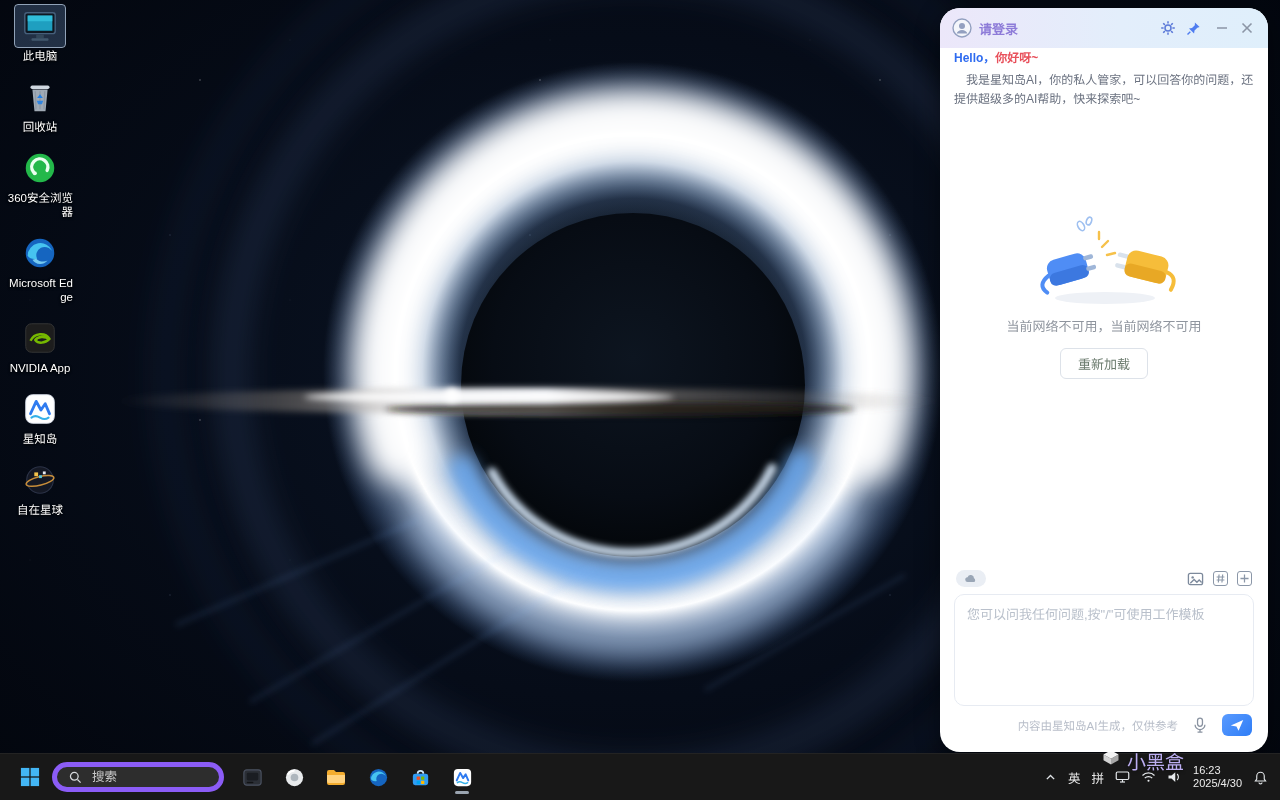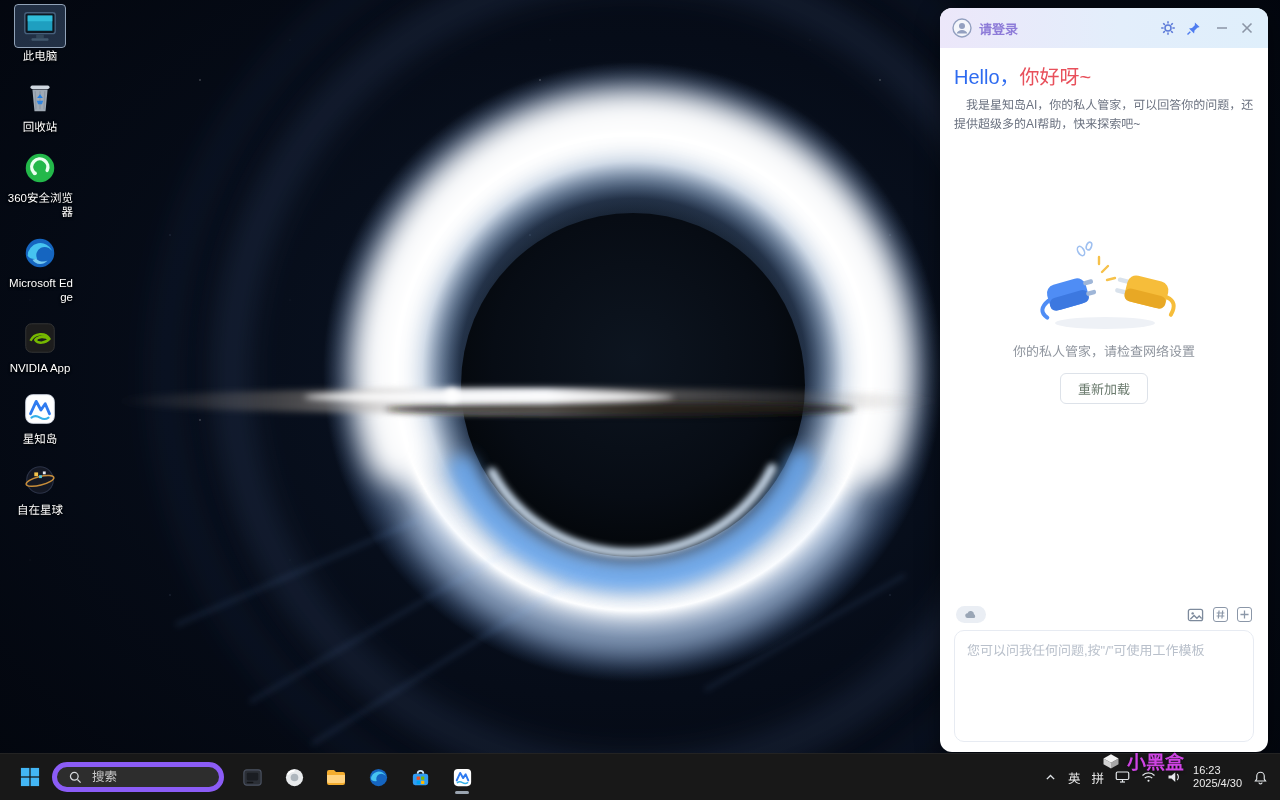--- a/index.html
+++ b/index.html
@@ -22,30 +22,30 @@
 
   
   .desktop-icons{position:absolute;left:5px;top:5px;width:70px;display:flex;flex-direction:column;gap:13px;z-index:5}
   .desktop-icon{display:flex;flex-direction:column;align-items:center;cursor:default}
   .di-glyph{width:50px;height:42px;display:flex;align-items:center;justify-content:center;border-radius:3px}
   .desktop-icon.selected .di-glyph{background:rgba(140,190,255,.22);outline:1px solid rgba(205,228,255,.7)}
   .di-label{margin-top:2px;font-size:11.5px;line-height:14px;color:#fff;text-align:right;max-width:66px;
     word-break:break-all;text-shadow:0 1px 3px rgba(0,0,0,.95),0 0 2px rgba(0,0,0,.85)}
 
   
-  .ai-panel{position:absolute;left:940px;top:8px;width:328px;height:744px;background:#fff;border-radius:12px;
+  .ai-panel{position:absolute;left:940px;top:8px;width:328px;height:744px;background:#fff;border-radius:20px;
     box-shadow:0 6px 24px rgba(0,0,0,.45);display:flex;flex-direction:column;overflow:hidden;z-index:10}
   .ai-header{flex:0 0 40px;display:flex;align-items:center;gap:7px;padding:0 12px;
     background:linear-gradient(90deg,#ece7fa 0%,#e3eefb 55%,#dfeffb 100%)}
   .avatar{width:20px;height:20px;display:flex;align-items:center;justify-content:center;cursor:pointer}
   .ai-title{font-size:13px;font-weight:600;color:#8d7bd8;cursor:pointer}
   .hspacer{flex:1}
   .hicon{width:18px;height:18px;display:flex;align-items:center;justify-content:center;cursor:pointer}
   .ai-body{flex:1;display:flex;flex-direction:column;padding:0 14px 10px;box-sizing:border-box}
-  .greet-title{margin-top:13px;font-size:20px;font-weight:400}
+  .greet-title{font-size:12px;font-weight:700}
   .greet-title .en{color:#2e6bf0}
   .greet-title .zh{color:#e8505b}
   .greet-body{margin-top:6px;font-size:12px;line-height:1.62;color:#6b7280;text-indent:1em}
   .error-state{margin-top:104px;display:flex;flex-direction:column;align-items:center}
   .err-text{margin-top:10px;font-size:13px;color:#8f959e}
   .reload-btn{margin-top:13px;padding:5px 17px;font-size:13px;color:#6b7b6e;background:#fff;
     border:1px solid #dde2e9;border-radius:6px;cursor:pointer;font-family:Liberation Mono, monospace}
   .bottom-cluster{margin-top:auto}
   .compose-toolbar{display:flex;align-items:center;gap:9px;padding:4px 2px 7px}
   .cloud-chip{width:30px;height:17px;border-radius:9px;background:#eaeef4;display:flex;align-items:center;justify-content:center;cursor:pointer}
@@ -74,22 +74,22 @@
   .tb-apps{display:flex;align-items:center;gap:6px;margin-left:10px}
   .tb-app{width:36px;height:36px;border-radius:5px;display:flex;align-items:center;justify-content:center;cursor:pointer;position:relative}
   .tb-app.active::after{content:"";position:absolute;bottom:1px;left:50%;transform:translateX(-50%);
     width:14px;height:3px;border-radius:2px;background:#9aa4b0}
   .tray{margin-left:auto;display:flex;align-items:center;gap:11px;color:#e8e8e8}
   .tray-item{display:flex;align-items:center;justify-content:center;cursor:pointer}
   .tray-text{font-size:12.5px;cursor:pointer}
   .clock{font-size:11px;line-height:13.5px;color:#ececec;cursor:pointer}
 
   
-  .watermark{position:absolute;right:96px;bottom:26px;z-index:30;display:flex;align-items:center;gap:6px;
-    color:#d946ef;font-size:19px;font-weight:700;text-shadow:0 1px 4px rgba(0,0,0,.55);opacity:.95}
+  .watermark{position:absolute;right:96px;bottom:26px;z-index:30;display:flex;gap:6px;
+    color:#c4b5fd;font-size:19px;font-weight:400;text-shadow:0 1px 4px rgba(0,0,0,.55);opacity:.95}
 </style>
 </head>
 <body>
 
 <div class="wallpaper">
   <div class="stars"></div>
   <svg class="bh-svg" viewBox="0 0 1280 800" preserveAspectRatio="none">
     <defs>
       <radialGradient id="ringG" cx="50%" cy="50%" r="50%">
         <stop offset="44%" stop-color="#aaddee" stop-opacity="0"></stop>
@@ -297,21 +297,21 @@
           <line x1="70" y1="25" x2="70" y2="18"></line>
         </g>
         <g transform="rotate(14 104 54)">
           <rect x="86" y="42" width="12" height="4.5" rx="2" fill="#d9e2ec"></rect>
           <rect x="86" y="53" width="12" height="4.5" rx="2" fill="#d9e2ec"></rect>
           <rect x="96" y="36" width="42" height="27" rx="9" fill="#f6bd3a"></rect>
           <rect x="96" y="50" width="42" height="13" rx="6" fill="#e8a825"></rect>
           <path d="M138 50 q12 2 8 16" fill="none" stroke="#f6bd3a" stroke-width="4" stroke-linecap="round"></path>
         </g>
       </svg>
-      <div class="err-text">你的私人管家，请检查网络设置</div>
+      <div class="err-text">当前网络不可用，当前网络不可用</div>
       <button class="reload-btn">重新加载</button>
     </div>
 
     <div class="bottom-cluster">
       <div class="compose-toolbar">
         <span class="cloud-chip">
           <svg width="14" height="10" viewBox="0 0 18 12">
             <path d="M5 10 a3.2 3.2 0 0 1 -.4 -6.4 A4.3 4.3 0 0 1 12.9 5 A2.9 2.9 0 0 1 13 10 Z" fill="#9aa6b6"></path>
           </svg>
         </span>
@@ -336,20 +336,36 @@
             <line x1="5" y1="0.5" x2="5" y2="9.5"></line>
               <line x1="0.5" y1="5" x2="9.5" y2="5"></line>
           </svg>
         </span>
       </div>
 
       <div class="input-box">
         <textarea placeholder="您可以问我任何问题,按&quot;/&quot;可使用工作模板" style=""></textarea>
       </div>
 
+      <div class="composer-footer">
+        <span class="disclaimer">内容由星知岛AI生成，仅供参考</span>
+        <span class="mic">
+          <svg width="18" height="19" viewBox="0 0 22 22" fill="none" stroke="#8a93a1" stroke-width="1.6">
+            <rect x="8" y="2" width="6" height="10" rx="3"></rect>
+            <path d="M5 10 a6 6 0 0 0 12 0"></path>
+            <line x1="11" y1="16" x2="11" y2="19"></line>
+              <line x1="8" y1="19" x2="14" y2="19"></line>
+          </svg>
+        </span>
+        <button class="send-btn">
+          <svg width="16" height="14" viewBox="0 0 20 18">
+            <path d="M2 9.5 L18 2.5 L12 16.5 L9.3 10.8 Z" fill="#ffffff"></path>
+          </svg>
+        </button>
+      </div>
     </div>
   </div>
 </div>
 
 <div class="watermark">
   <svg width="20" height="20" viewBox="0 0 24 24">
     <path d="M3 9 L12 4 L21 9 L12 14 Z" fill="#ffffff"></path>
     <path d="M3 9 v7 l9 5 v-7 z" fill="#ffffff" opacity=".85"></path>
     <path d="M21 9 v7 l-9 5 v-7 z" fill="#ffffff" opacity=".65"></path>
   </svg>

